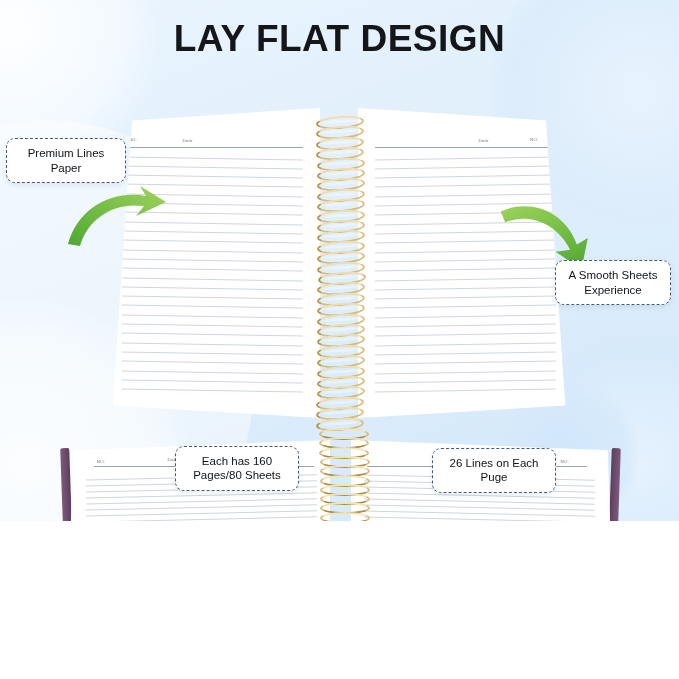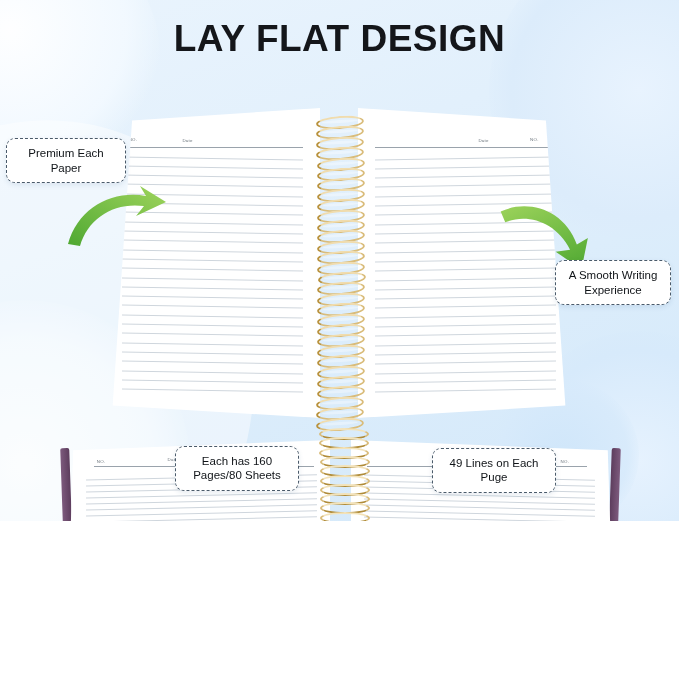--- a/index.html
+++ b/index.html
@@ -488,18 +488,18 @@
   <svg class="arrow" style="left:412px; top:548px;" width="106" height="74" viewBox="0 0 106 74">
     <defs>
       <linearGradient id="g4" x1="0" y1="1" x2="1" y2="0">
         <stop offset="0%" stop-color="#4fa832"></stop>
         <stop offset="100%" stop-color="#9fd45c"></stop>
       </linearGradient>
     </defs>
     <path d="M10 64 C 10 26, 46 2, 84 8 L 76 0 L 104 16 L 74 32 L 82 20 C 50 16, 24 36, 24 66 Z" fill="url(#g4)"></path>
   </svg>
 
-  <div class="callout" id="callout-thick-paper">Premium Each Paper</div>
-  <div class="callout" id="callout-smooth">A Smooth Writing Experience</div>
+  <div class="callout" id="callout-thick-paper">Premium Lines Paper</div>
+  <div class="callout" id="callout-smooth">A Smooth Sheets Experience</div>
   <div class="callout" id="callout-pages">Each has 160 Pages/80 Sheets</div>
-  <div class="callout" id="callout-lines">49 Lines on Each Puge</div>
+  <div class="callout" id="callout-lines">26 Lines on Each Puge</div>
 
 </div>
 
 </body></html>

